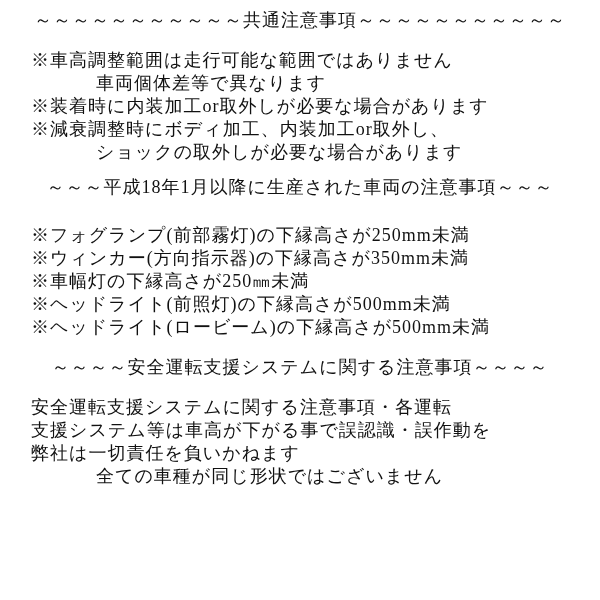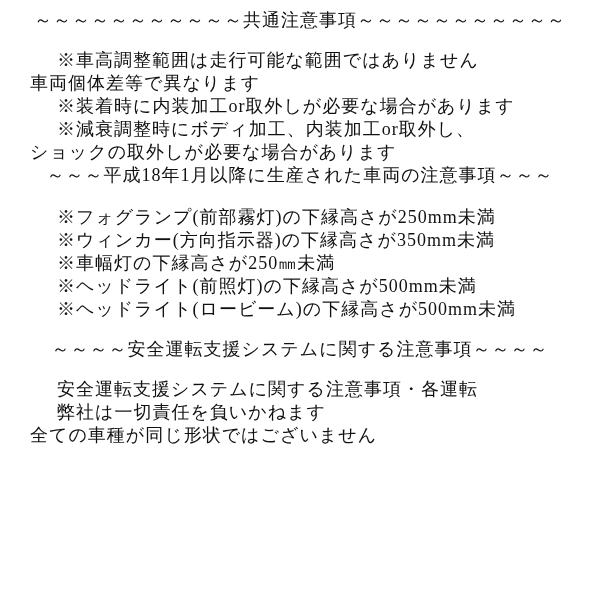--- a/index.html
+++ b/index.html
@@ -19,30 +19,30 @@
     letter-spacing: 1px;
     overflow: hidden;
     box-sizing: border-box;
     padding-top: 9px;
   }
   .sec-title {
     text-align: center;
     white-space: nowrap;
   }
   .line {
-    padding-left: 57px;
+    padding-left: 31px;
     white-space: nowrap;
   }
   .line.indent {
-    padding-left: 30px;
+    padding-left: 96px;
   }
-  .mt-xs { }
+  .mt-xs { margin-top: 12px; }
   .mt-sm { margin-top: 14px; }
   .mt-md { margin-top: 17px; }
-  .mt-lg { margin-top: 19px; }
+  .mt-lg { margin-top: 25px; }
 </style>
 </head>
 <body>
 
 <div class="doc">
 
   <div class="sec-title">～～～～～～～～～～～共通注意事項～～～～～～～～～～～</div>
 
   <div>
     <div class="line mt-md">※車高調整範囲は走行可能な範囲ではありません</div>
@@ -59,20 +59,21 @@
     <div class="line">※ウィンカー(方向指示器)の下縁高さが350mm未満</div>
     <div class="line">※車幅灯の下縁高さが250㎜未満</div>
     <div class="line">※ヘッドライト(前照灯)の下縁高さが500mm未満</div>
     <div class="line">※ヘッドライト(ロービーム)の下縁高さが500mm未満</div>
   </div>
 
   <div class="sec-title mt-md">～～～～安全運転支援システムに関する注意事項～～～～</div>
 
   <div>
     <div class="line mt-md">安全運転支援システムに関する注意事項・各運転</div>
+    <div class="line">支援システム等は車高が下がる事で誤認識・誤作動を</div>
     <div class="line">弊社は一切責任を負いかねます</div>
   </div>
 
   <div>
     <div class="line indent">全ての車種が同じ形状ではございません</div>
   </div>
 
 </div>
 
 </body></html>

